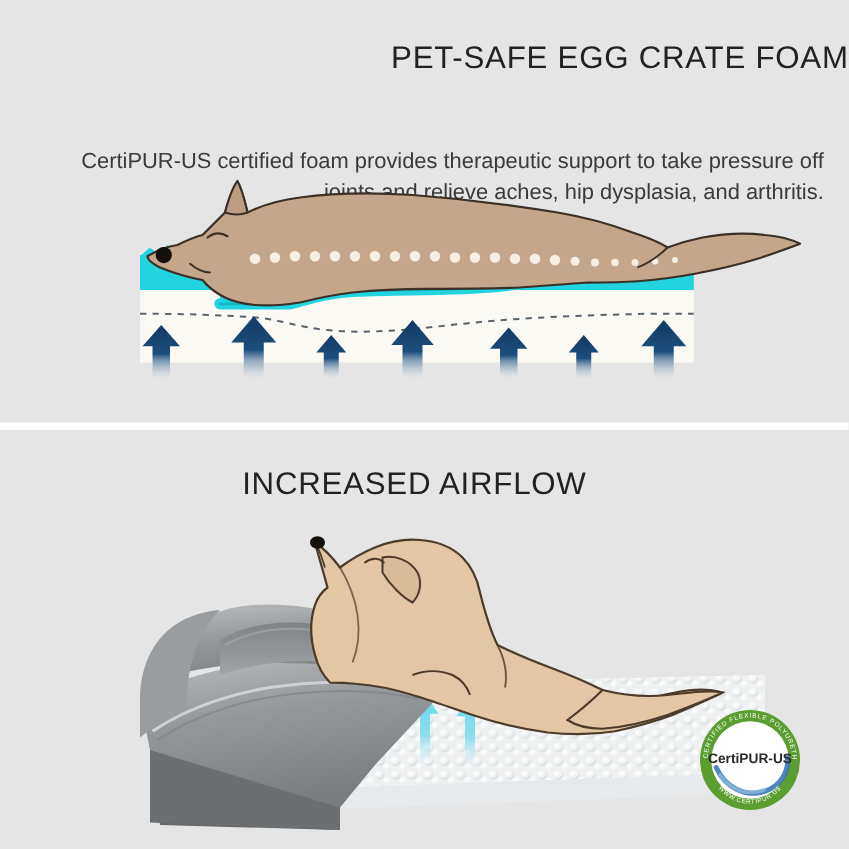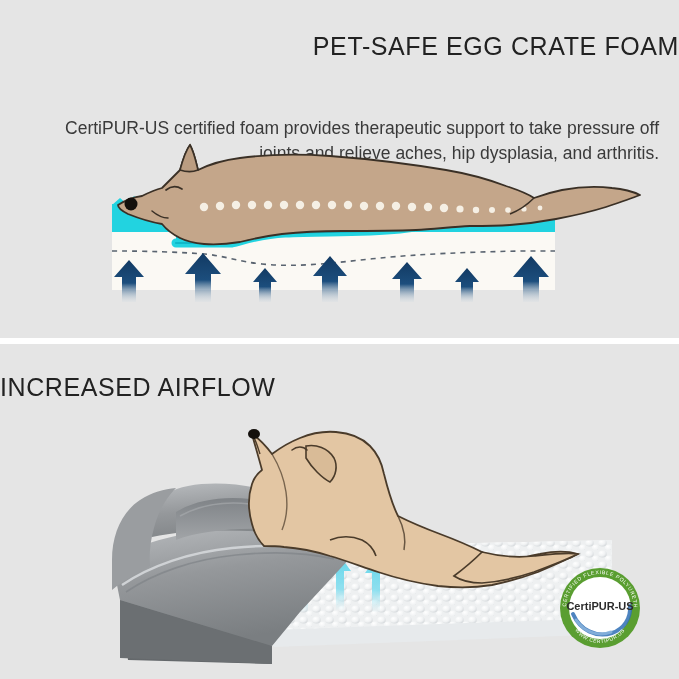--- a/index.html
+++ b/index.html
@@ -67,20 +67,21 @@
     line-height: 25px;
     color: #3a3a3a;
     font-weight: 400;
     margin-top: 46px;
   }
   .headline-two {
     position: absolute;
     left: 0;
     top: 373px;
     width: 663px;
+    text-align: center;
     font-size: 25px;
     letter-spacing: 0.6px;
     color: #222222;
     font-weight: 400;
   }
   .scene {
     position: absolute;
     left: 0;
     top: 0;
     width: 679px;

